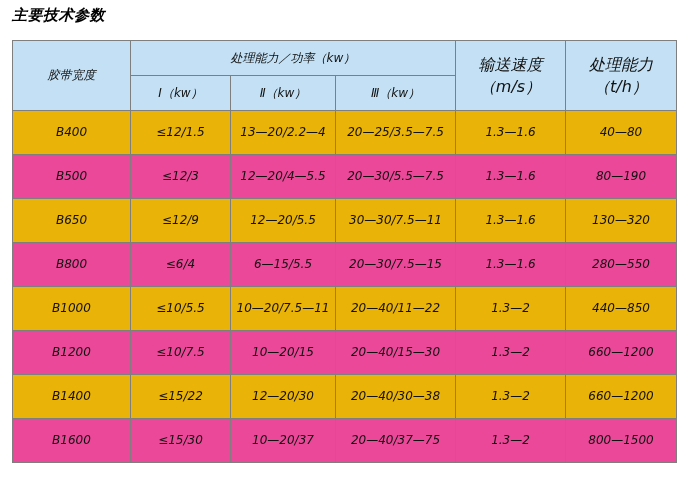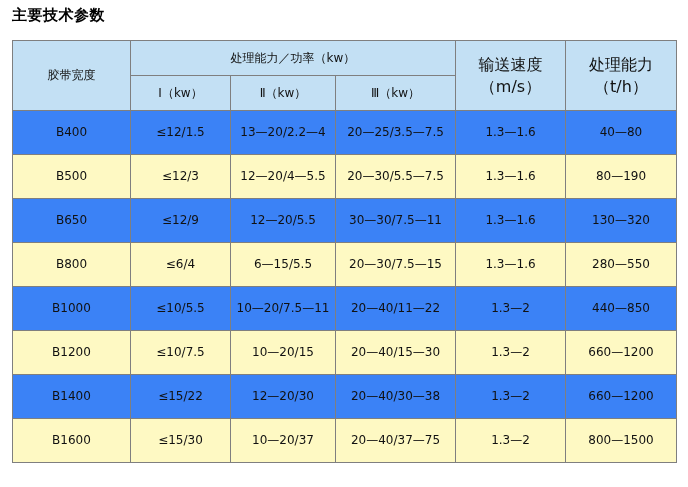--- a/index.html
+++ b/index.html
@@ -12,20 +12,21 @@
     background: #ffffff;
     font-family: "DejaVu Sans", "Liberation Sans", sans-serif;
     color: #1a1a1a;
     overflow: hidden;
   }
   .page {
     position: relative;
     width: 584px;
     height: 487px;
     box-sizing: border-box;
+    font-style: italic;
   }
   .page-title {
     position: absolute;
     left: 12px;
     top: 6px;
     font-size: 15px;
     font-weight: bold;
     letter-spacing: 0.5px;
     color: #000000;
   }
@@ -50,25 +51,25 @@
   }
   .head-cell {
     background: #c3e0f4;
     height: 34px;
     font-size: 12.5px;
   }
   .head-cell.tall {
     height: 68px;
   }
   .row-odd td {
-    background: #3b82f6;
+    background: #eab308;
     height: 43px;
   }
   .row-even td {
-    background: #fef9c3;
+    background: #ec4899;
     height: 43px;
   }
   .col-a { width: 118px; }
   .col-b { width: 100px; }
   .col-c { width: 105px; }
   .col-d { width: 120px; }
   .col-e { width: 110px; }
   .col-f { width: 111px; }
   .unit-line {
     display: block;

